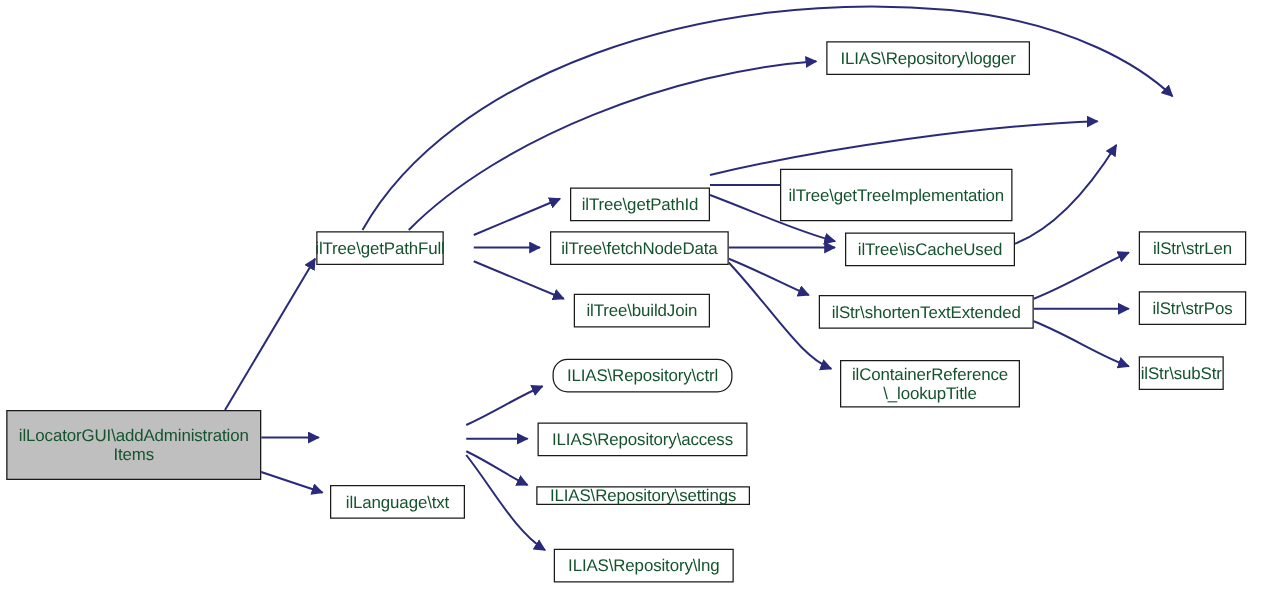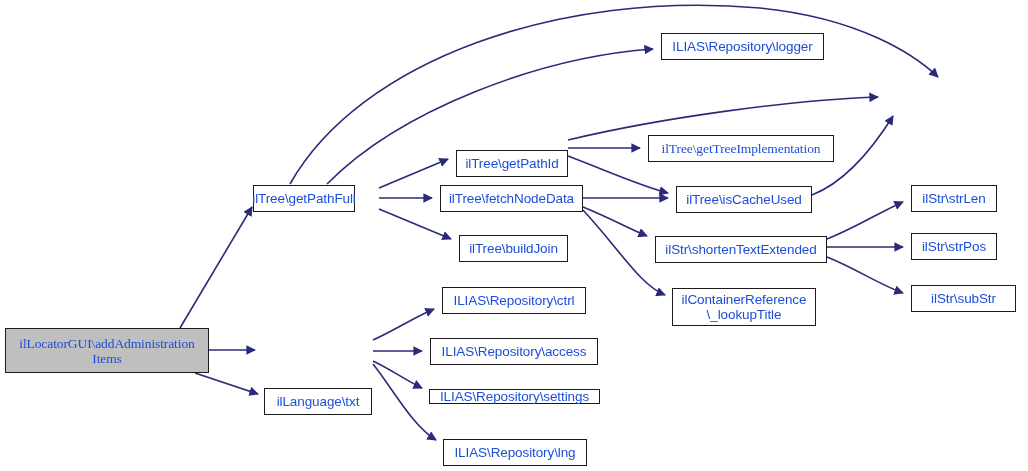--- a/index.html
+++ b/index.html
@@ -21,21 +21,21 @@
     top: 0;
     width: 1028px;
     height: 471px;
     pointer-events: none;
   }
   .node {
     position: absolute;
     box-sizing: border-box;
     border: 1px solid #1a1a1a;
     background: #ffffff;
-    color: #1d4ed8;
+    color: #14532d;
     font-size: 13.5px;
     line-height: 15px;
     display: flex;
     align-items: center;
     justify-content: center;
     text-align: center;
     white-space: pre-line;
     letter-spacing: -0.1px;
   }
   .node.highlight {
@@ -96,53 +96,53 @@
       <path d="M 373 340 C 395 330, 415 317, 434 309"></path>
 
       <path d="M 373 351 L 422 351"></path>
 
       <path d="M 373 361 C 392 370, 405 380, 422 388"></path>
 
       <path d="M 373 364 C 395 392, 412 425, 436 440"></path>
     </g>
   </svg>
 
-  <div class="node highlight" style="left:5px; top:328px; width:204px; height:45px;font-family:Liberation Serif, serif;">ilLocatorGUI\addAdministration
+  <div class="node highlight" style="left:5px; top:328px; width:204px; height:56px;">ilLocatorGUI\addAdministration
 Items</div>
 
   <div class="node" style="left:253px; top:185px; width:102px; height:27px;">ilTree\getPathFull</div>
 
 
   <div class="node" style="left:264px; top:388px; width:108px; height:27px;">ilLanguage\txt</div>
 
   <div class="node" style="left:456px; top:150px; width:112px; height:27px;">ilTree\getPathId</div>
 
   <div class="node" style="left:440px; top:185px; width:143px; height:27px;">ilTree\fetchNodeData</div>
 
   <div class="node" style="left:459px; top:235px; width:109px; height:27px;">ilTree\buildJoin</div>
 
-  <div class="node" style="left:442px; top:287px; width:144px; height:27px;">ILIAS\Repository\ctrl</div>
+  <div class="node" style="left:442px; top:287px; width:144px; height:27px;border-radius:12px;">ILIAS\Repository\ctrl</div>
 
   <div class="node" style="left:430px; top:338px; width:168px; height:27px;">ILIAS\Repository\access</div>
 
   <div class="node" style="left:429px; top:389px; width:171px; height:15px;">ILIAS\Repository\settings</div>
 
   <div class="node" style="left:443px; top:439px; width:144px; height:27px;">ILIAS\Repository\lng</div>
 
   <div class="node" style="left:661px; top:33px; width:163px; height:27px;">ILIAS\Repository\logger</div>
 
 
-  <div class="node" style="left:648px; top:135px; width:186px; height:27px;font-family:Liberation Serif, serif;">ilTree\getTreeImplementation</div>
+  <div class="node" style="left:624px; top:135px; width:186px; height:42px;">ilTree\getTreeImplementation</div>
 
   <div class="node" style="left:676px; top:186px; width:136px; height:27px;">ilTree\isCacheUsed</div>
 
   <div class="node" style="left:655px; top:236px; width:172px; height:27px;">ilStr\shortenTextExtended</div>
 
   <div class="node" style="left:672px; top:288px; width:144px; height:38px;">ilContainerReference
 \_lookupTitle</div>
 
   <div class="node" style="left:911px; top:185px; width:86px; height:27px;">ilStr\strLen</div>
 
   <div class="node" style="left:911px; top:233px; width:86px; height:27px;">ilStr\strPos</div>
 
-  <div class="node" style="left:911px; top:285px; width:105px; height:27px;">ilStr\subStr</div>
+  <div class="node" style="left:911px; top:285px; width:68px; height:27px;">ilStr\subStr</div>
 
 </div>
 
 </body></html>

